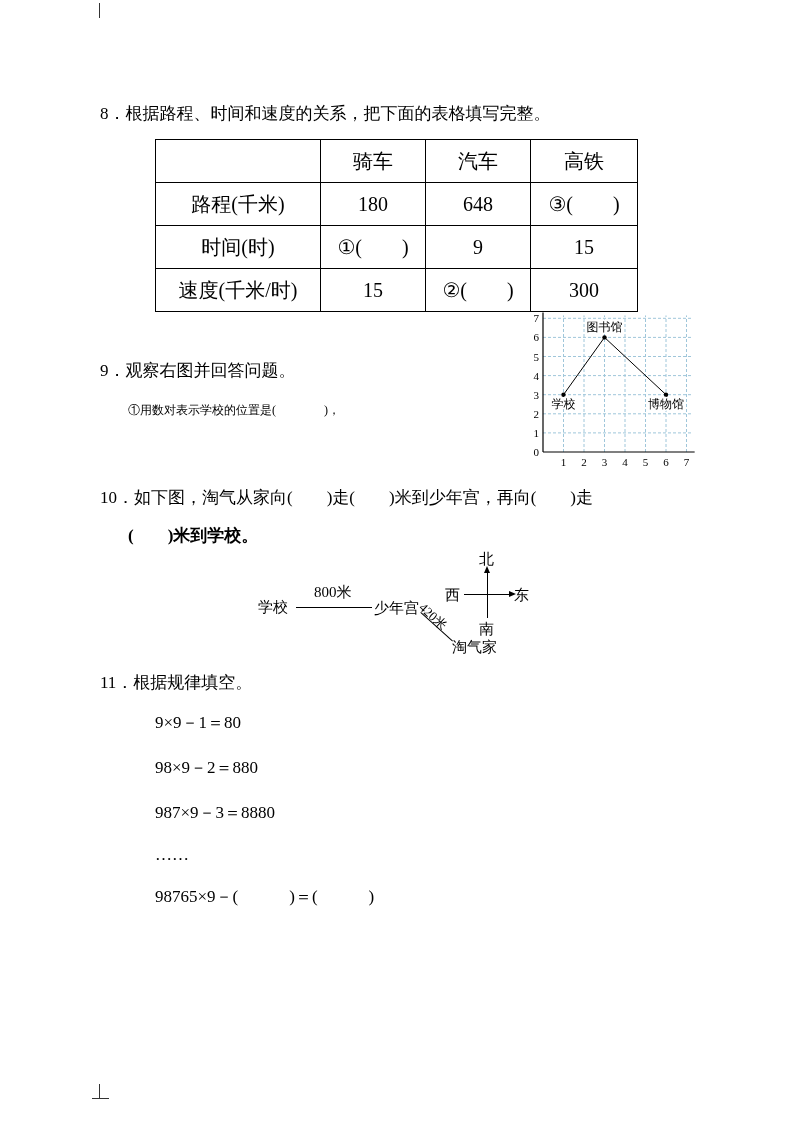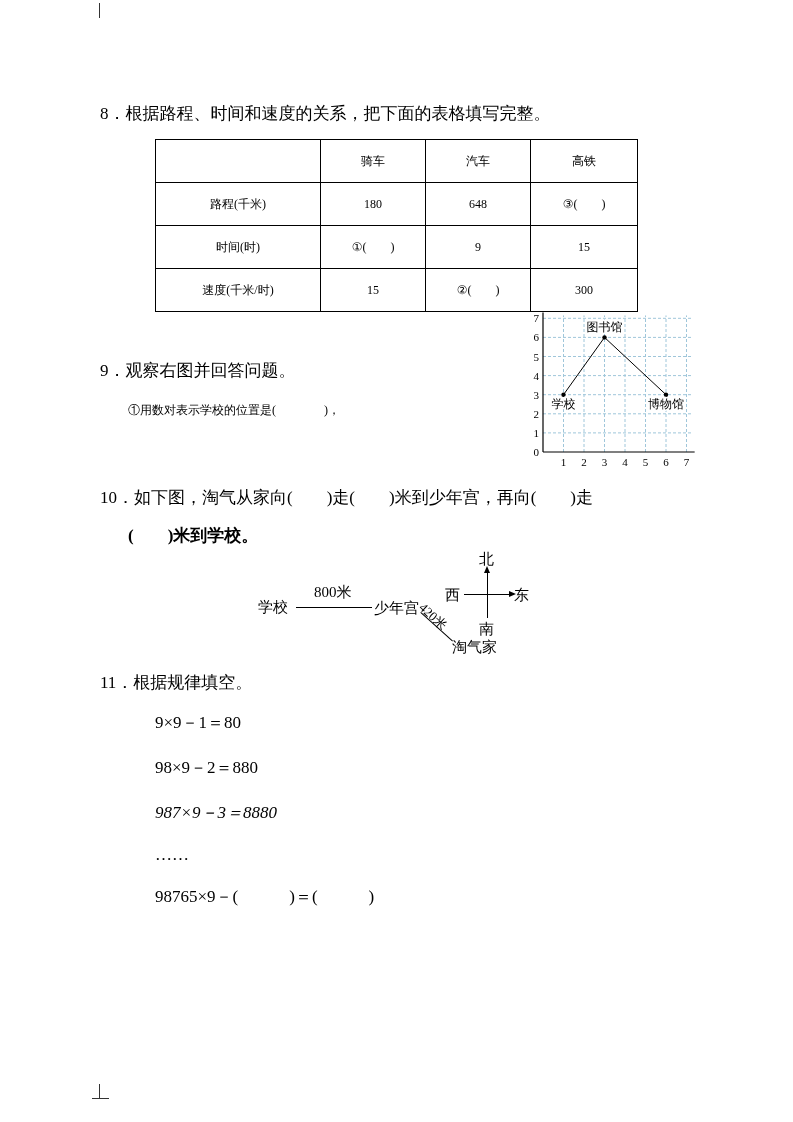--- a/index.html
+++ b/index.html
@@ -9,21 +9,21 @@
     font-family:"Liberation Serif","DejaVu Serif",serif; color:#000000; overflow:hidden;
   }
   .abs { position:absolute; }
   .qtext { font-size:17px; white-space:nowrap; line-height:1.3; }
   .subtext { font-size:12px; white-space:nowrap; line-height:1.3; }
 
   
   table.q8tab { border-collapse:collapse; table-layout:fixed; }
   table.q8tab td {
     border:1px solid #000; height:43px; text-align:center; vertical-align:middle;
-    font-size:12px; padding:0 2px; white-space:nowrap;
+    font-size:20px; padding:0 2px; white-space:nowrap;
   }
   .c0 { width:165px; } .c1 { width:105px; } .c2 { width:105px; } .c3 { width:107px; }
 
   
   #coord-svg .grid { stroke:#9fc6da; stroke-width:1; stroke-dasharray:3 2; fill:none; }
   #coord-svg .axis { stroke:#000; stroke-width:1.2; }
   #coord-svg .seg  { stroke:#000; stroke-width:1; }
   #coord-svg .tick { font-size:11px; font-family:"Liberation Serif",serif; fill:#000; }
   #coord-svg .plabel { font-size:12px; fill:#000; paint-order:stroke; stroke:#fff; stroke-width:3px; font-family:"Liberation Serif",serif; }
 
@@ -146,18 +146,18 @@
     <div class="tri-right" style="left:509px; top:46px;"></div>
     <div class="dlabel" style="left:479px; top:5px;">北</div>
     <div class="dlabel" style="left:479px; top:75px;">南</div>
     <div class="dlabel" style="left:445px; top:41px;">西</div>
     <div class="dlabel" style="left:514px; top:41px;">东</div>
   </div>
 
   <div class="abs qtext" style="left:100px; top:672px;">11．根据规律填空。</div>
   <div class="abs qtext" style="left:155px; top:712px;">9×9－1＝80</div>
   <div class="abs qtext" style="left:155px; top:757px;">98×9－2＝880</div>
-  <div class="abs qtext" style="left:155px; top:802px;font-style:italic;">987×9－3＝8880</div>
+  <div class="abs qtext" style="left:155px; top:802px;">987×9－3＝8880</div>
   <div class="abs qtext" style="left:155px; top:844px;">……</div>
   <div class="abs qtext" style="left:155px; top:886px;">98765×9－(　　　)＝(　　　)</div>
 
 
 </div>
 
 </body></html>

